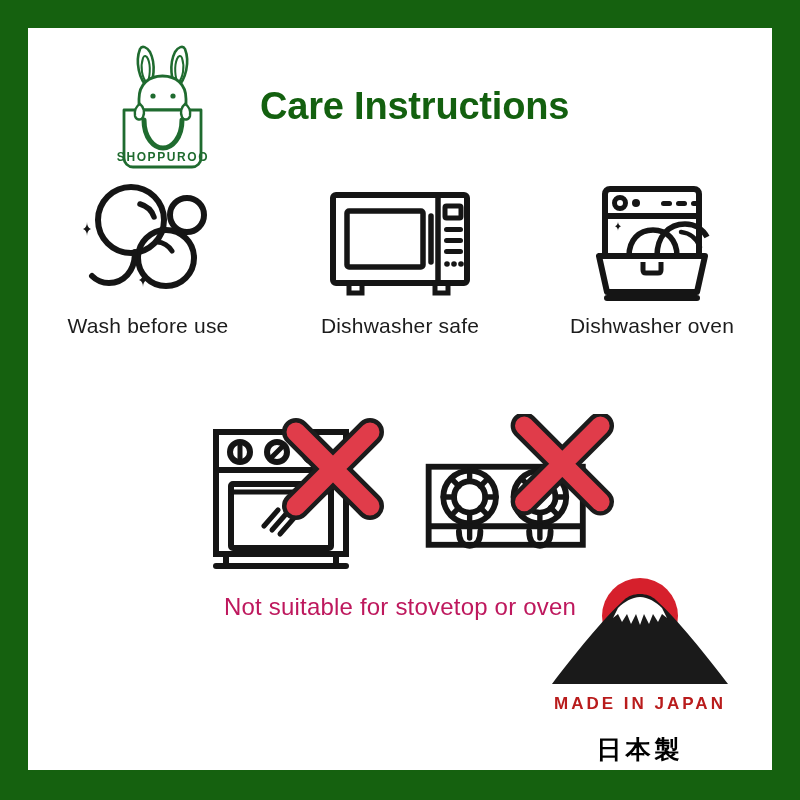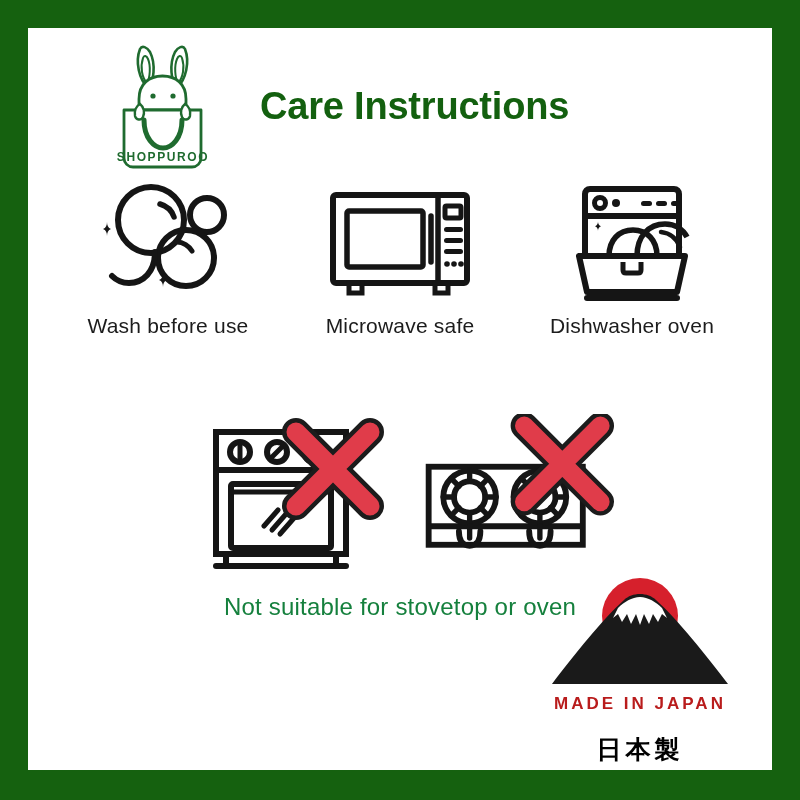--- a/index.html
+++ b/index.html
@@ -61,20 +61,21 @@
   .row {
     position: absolute;
     display: flex;
     justify-content: center;
     align-items: flex-end;
   }
   .row-top {
     left: 0;
     top: 148px;
     width: 744px;
+    gap: 20px;
   }
   .care-item {
     position: relative;
     width: 232px;
     display: flex;
     flex-direction: column;
     align-items: center;
   }
   .icon-box {
     position: relative;
@@ -89,21 +90,21 @@
     margin-top: 8px;
     font-size: 21px;
     color: #1c1c1c;
     letter-spacing: 0.2px;
     white-space: nowrap;
     font-family: "Liberation Sans", sans-serif;
   }
   .caption-wide {
     margin-top: 14px;
     font-size: 24px;
-    color: #15803d;
+    color: #be185d;
     letter-spacing: 0.2px;
     white-space: nowrap;
     text-align: center;
     font-family: "Liberation Sans", sans-serif;
   }
   .prohibited-group {
     position: absolute;
     left: 0;
     top: 386px;
     width: 744px;
@@ -217,21 +218,21 @@
             <rect x="119" y="47" width="19" height="5" rx="2.5" fill="#151515"></rect>
             <rect x="119" y="58" width="19" height="5" rx="2.5" fill="#151515"></rect>
             <rect x="119" y="69" width="19" height="5" rx="2.5" fill="#151515"></rect>
             <circle cx="122" cy="84" r="2.8" fill="#151515"></circle>
             <circle cx="129" cy="84" r="2.8" fill="#151515"></circle>
             <circle cx="136" cy="84" r="2.8" fill="#151515"></circle>
             <rect x="24" y="103" width="13" height="10" stroke="#151515" stroke-width="5"></rect>
             <rect x="110" y="103" width="13" height="10" stroke="#151515" stroke-width="5"></rect>
           </svg>
         </div>
-        <div class="caption">Microwave safe</div>
+        <div class="caption">Dishwasher safe</div>
       </div>
 
       <div class="care-item">
         <div class="icon-box">
           <svg width="150" height="126" viewBox="0 0 150 126" fill="none">
             <path d="M28 96 L28 16 C28 13 30 11 33 11 L117 11 C120 11 122 13 122 16 L122 96" stroke="#151515" stroke-width="6" stroke-linejoin="round"></path>
             <path d="M28 38 L122 38" stroke="#151515" stroke-width="6"></path>
             <circle cx="43" cy="25" r="5.5" stroke="#151515" stroke-width="5"></circle>
             <circle cx="59" cy="25" r="4" fill="#151515"></circle>
             <rect x="84" y="23" width="11" height="5" rx="2.5" fill="#151515"></rect>

